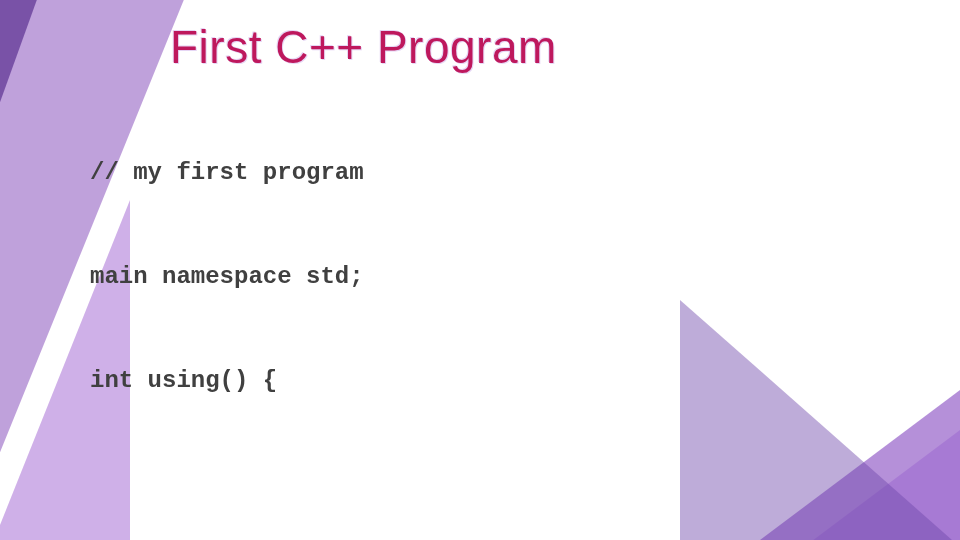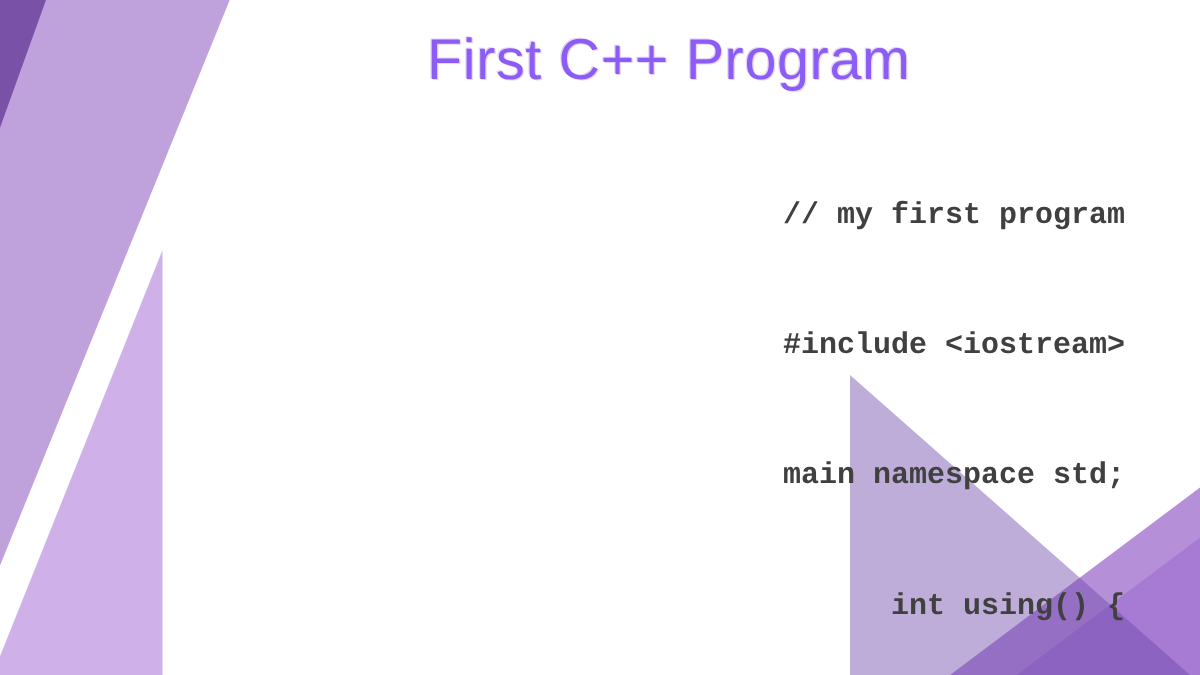--- a/index.html
+++ b/index.html
@@ -63,55 +63,53 @@
   .slide {
     position: relative;
     width: 100%; height: 100%;
     padding: 20px 60px 20px 90px;
   }
 
   h1.title {
     font-family: "Segoe UI Light", "Segoe UI", sans-serif;
     font-weight: 400;
     font-size: 46px;
-    text-align: center;
-    color: #8b5cf6;
+    color: #be185d;
     margin: 0 0 12px 80px;
     letter-spacing: 0.5px;
     text-shadow: 1px 1px 0 #e6d6f4, -1px -1px 0 #e6d6f4;
   }
 
   .code {
     font-size: 24px;
     line-height: 1.45;
     color: #404040;
     font-weight: 600;
     white-space: pre;
   }
-  .code .line { display: block; text-align: right; }
+  .code .line { display: block; }
 </style>
 </head>
 <body>
 
 <div class="decor">
   <div class="tri tri5"></div>
   <div class="tri tri4"></div>
   <div class="tri tri6"></div>
   <div class="tri tri1"></div>
   <div class="tri tri3"></div>
   <div class="tri tri2"></div>
 </div>
 
 <div class="slide">
 
   <h1 class="title">First C++ Program</h1>
 
   <div class="code">
     <span class="line">// my first program</span>
-    <span class="line">#include &lt;iostream&gt;</span>
     <span class="line">main namespace std;</span>
     <span class="line">int using() {</span>
     
     
     
   </div>
 
 </div>
 
 </body></html>

